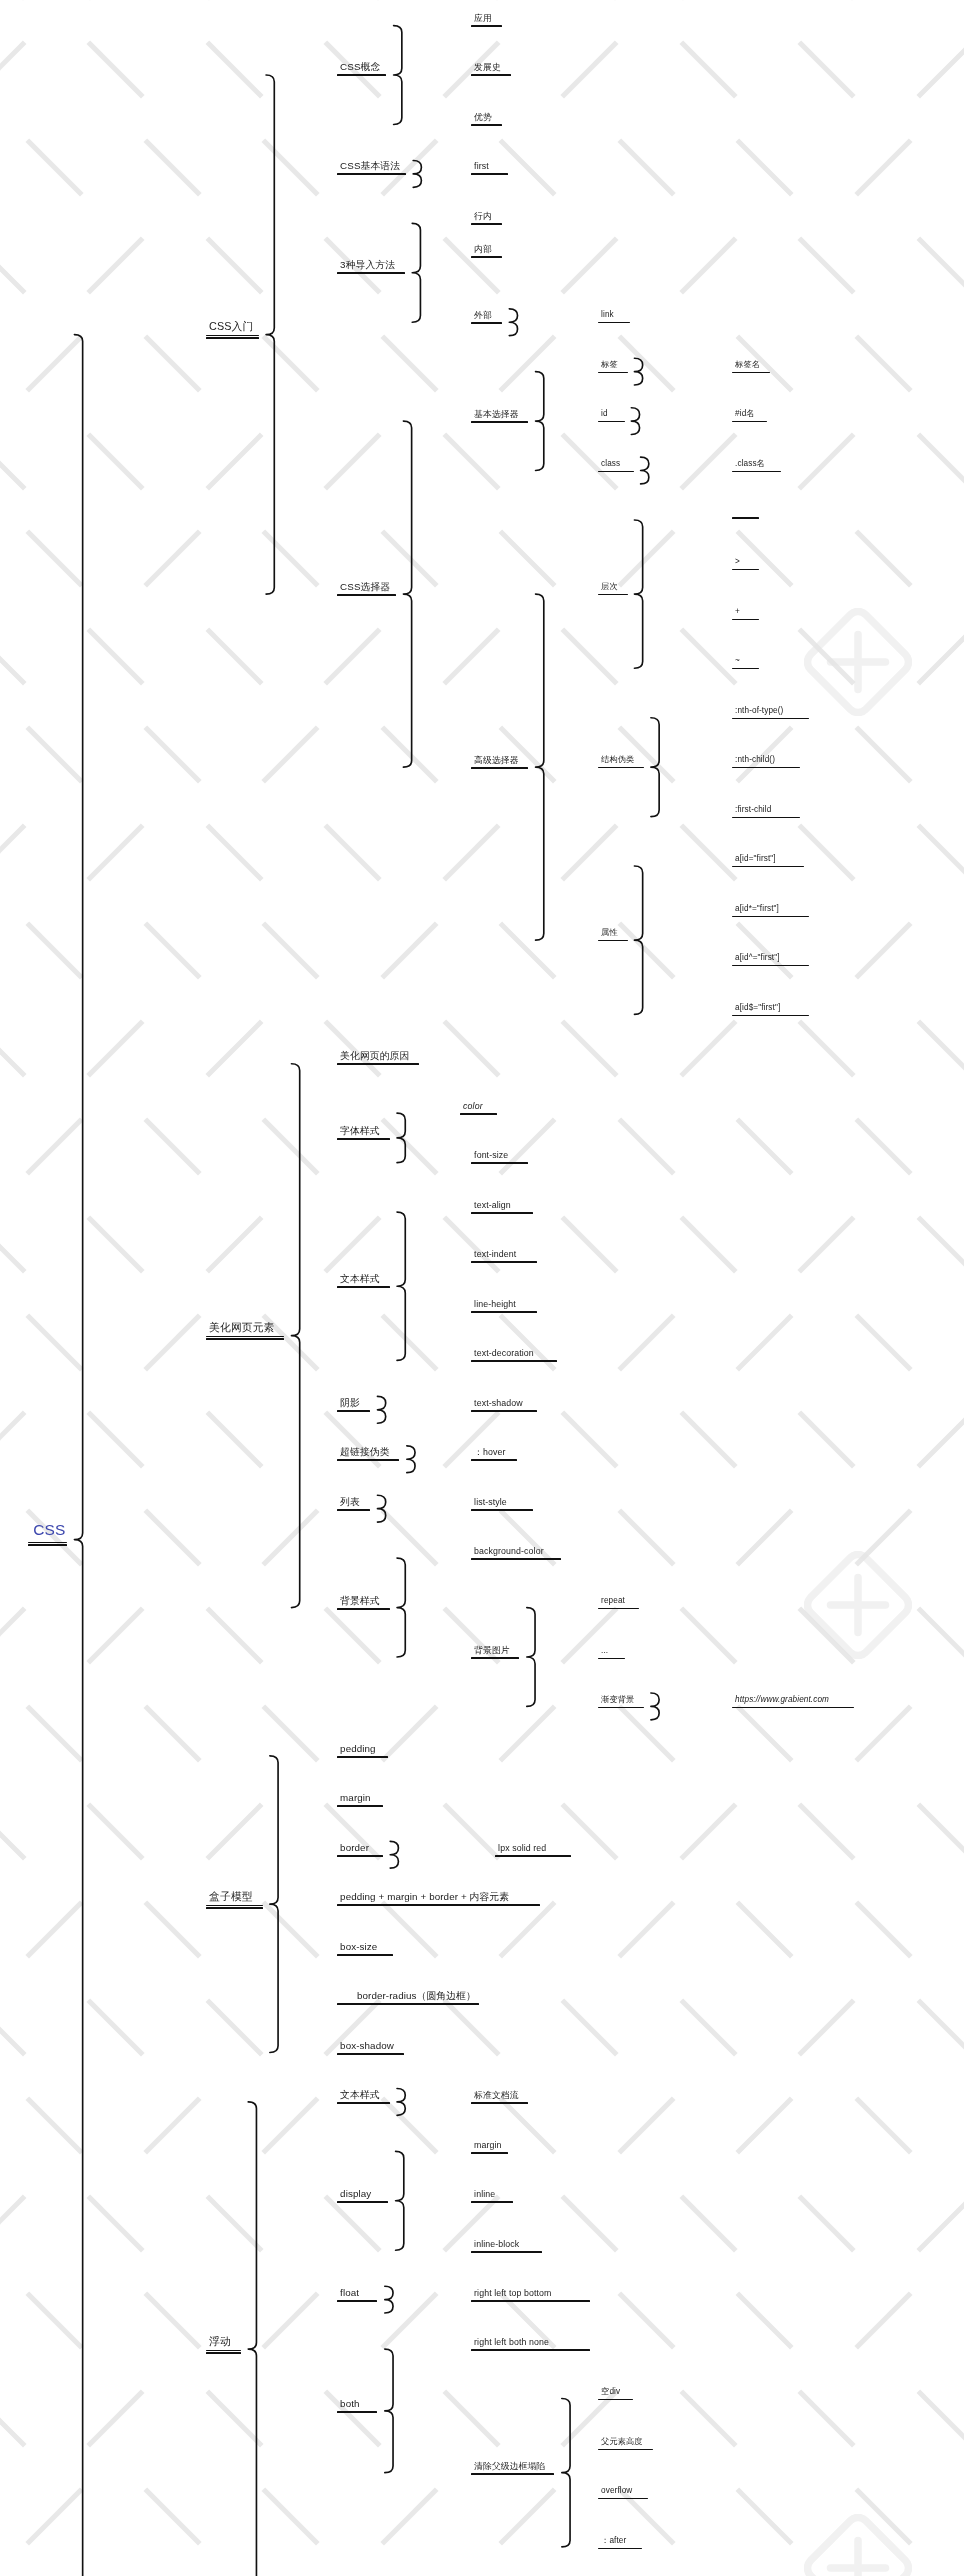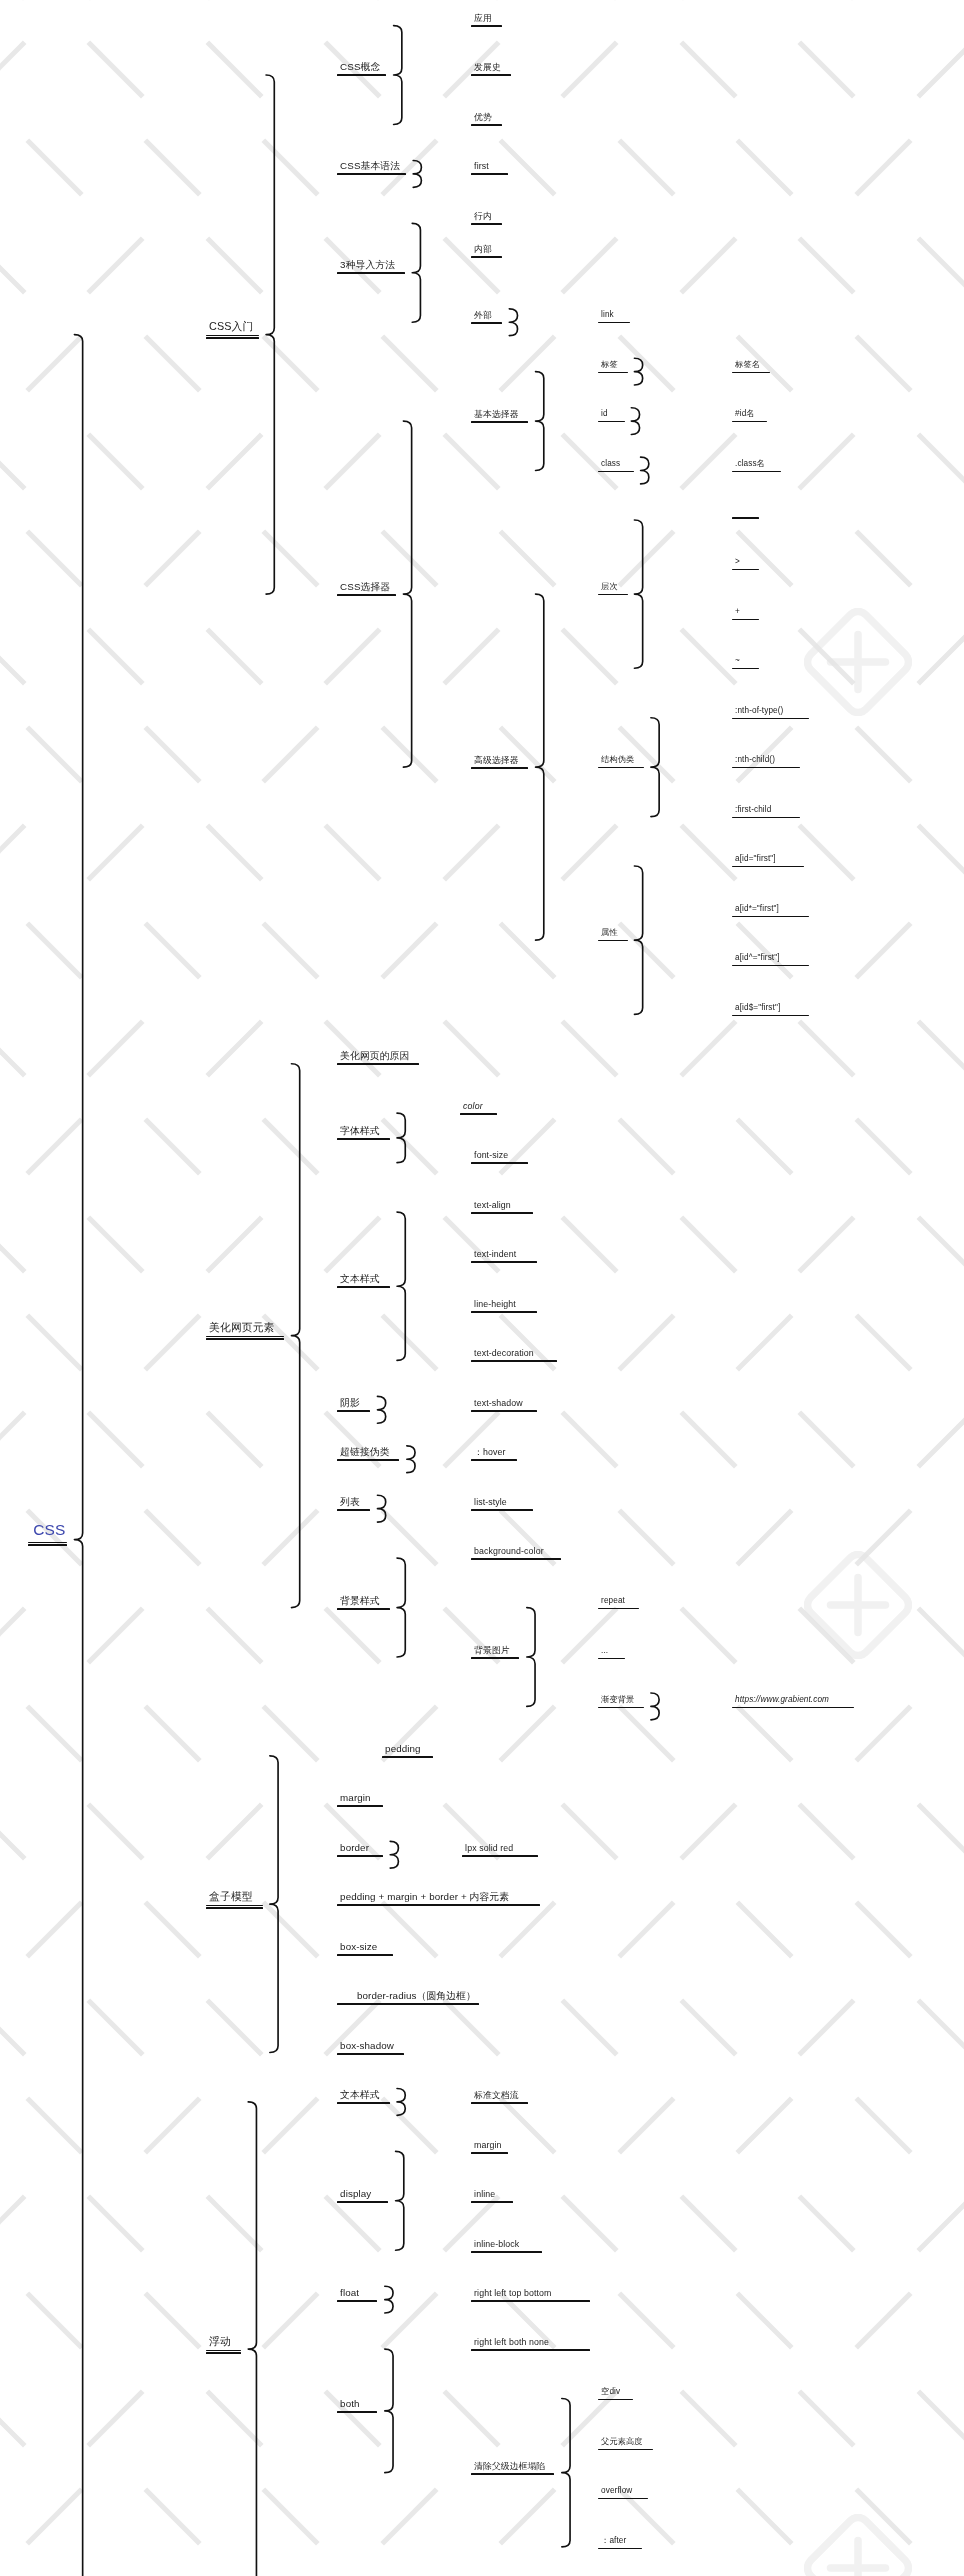--- a/index.html
+++ b/index.html
@@ -445,23 +445,23 @@
       <div class="node lvl3" style="left: 471px; top: 1497px;"><span class="label">list-style</span><span class="rule" style="width: 62px;"></span></div>
       <div class="node lvl2" style="left: 337px; top: 1496px;"><span class="label">列表</span><span class="rule" style="width: 33px;"></span></div>
       <div class="node lvl3" style="left: 471px; top: 1546px;"><span class="label">background-color</span><span class="rule" style="width: 90px;"></span></div>
       <div class="node lvl4" style="left: 598px; top: 1596px;"><span class="label">repeat</span><span class="rule" style="width: 41px;"></span></div>
       <div class="node lvl4" style="left: 598px; top: 1646px;"><span class="label">...</span><span class="rule" style="width: 27px;"></span></div>
       <div class="node lvl4" style="left: 732px; top: 1695px; font-style: italic;"><span class="label">https://www.grabient.com</span><span class="rule" style="width: 122px;"></span></div>
       <div class="node lvl4" style="left: 598px; top: 1695px;"><span class="label">渐变背景</span><span class="rule" style="width: 46px;"></span></div>
       <div class="node lvl3" style="left: 471px; top: 1645px;"><span class="label">背景图片</span><span class="rule" style="width: 48px;"></span></div>
       <div class="node lvl2" style="left: 337px; top: 1595px;"><span class="label">背景样式</span><span class="rule" style="width: 53px;"></span></div>
       <div class="node lvl1 double root-ish" style="left: 206px; top: 1321px;"><span class="label">美化网页元素</span><span class="rule" style="width: 78px;"></span><span class="rule2" style="width: 78px;"></span></div>
-      <div class="node lvl2" style="left: 337px; top: 1743px; margin-left: 45px;"><span class="label">pedding</span><span class="rule" style="width: 51px;"></span></div>
+      <div class="node lvl2" style="left: 337px; top: 1743px;"><span class="label">pedding</span><span class="rule" style="width: 51px;"></span></div>
       <div class="node lvl2" style="left: 337px; top: 1792px;"><span class="label">margin</span><span class="rule" style="width: 46px;"></span></div>
-      <div class="node lvl3" style="left: 462px; top: 1843px;"><span class="label">lpx solid red</span><span class="rule" style="width: 76px;"></span></div>
+      <div class="node lvl3" style="left: 495px; top: 1843px;"><span class="label">lpx solid red</span><span class="rule" style="width: 76px;"></span></div>
       <div class="node lvl2" style="left: 337px; top: 1842px;"><span class="label">border</span><span class="rule" style="width: 46px;"></span></div>
       <div class="node lvl2" style="left: 337px; top: 1891px;"><span class="label">pedding + margin + border + 内容元素</span><span class="rule" style="width: 203px;"></span></div>
       <div class="node lvl2" style="left: 337px; top: 1941px;"><span class="label">box-size</span><span class="rule" style="width: 56px;"></span></div>
       <div class="node lvl2" style="left: 337px; top: 1990px; text-align: right;"><span class="label">border-radius（圆角边框）</span><span class="rule" style="width: 142px;"></span></div>
       <div class="node lvl2" style="left: 337px; top: 2040px;"><span class="label">box-shadow</span><span class="rule" style="width: 67px;"></span></div>
       <div class="node lvl1 double root-ish" style="left: 206px; top: 1890px;"><span class="label">盒子模型</span><span class="rule" style="width: 57px;"></span><span class="rule2" style="width: 57px;"></span></div>
       <div class="node lvl3" style="left: 471px; top: 2090px;"><span class="label">标准文档流</span><span class="rule" style="width: 57px;"></span></div>
       <div class="node lvl2" style="left: 337px; top: 2089px;"><span class="label">文本样式</span><span class="rule" style="width: 53px;"></span></div>
       <div class="node lvl3" style="left: 471px; top: 2140px;"><span class="label">margin</span><span class="rule" style="width: 37px;"></span></div>
       <div class="node lvl3" style="left: 471px; top: 2189px;"><span class="label">inline</span><span class="rule" style="width: 42px;"></span></div>

